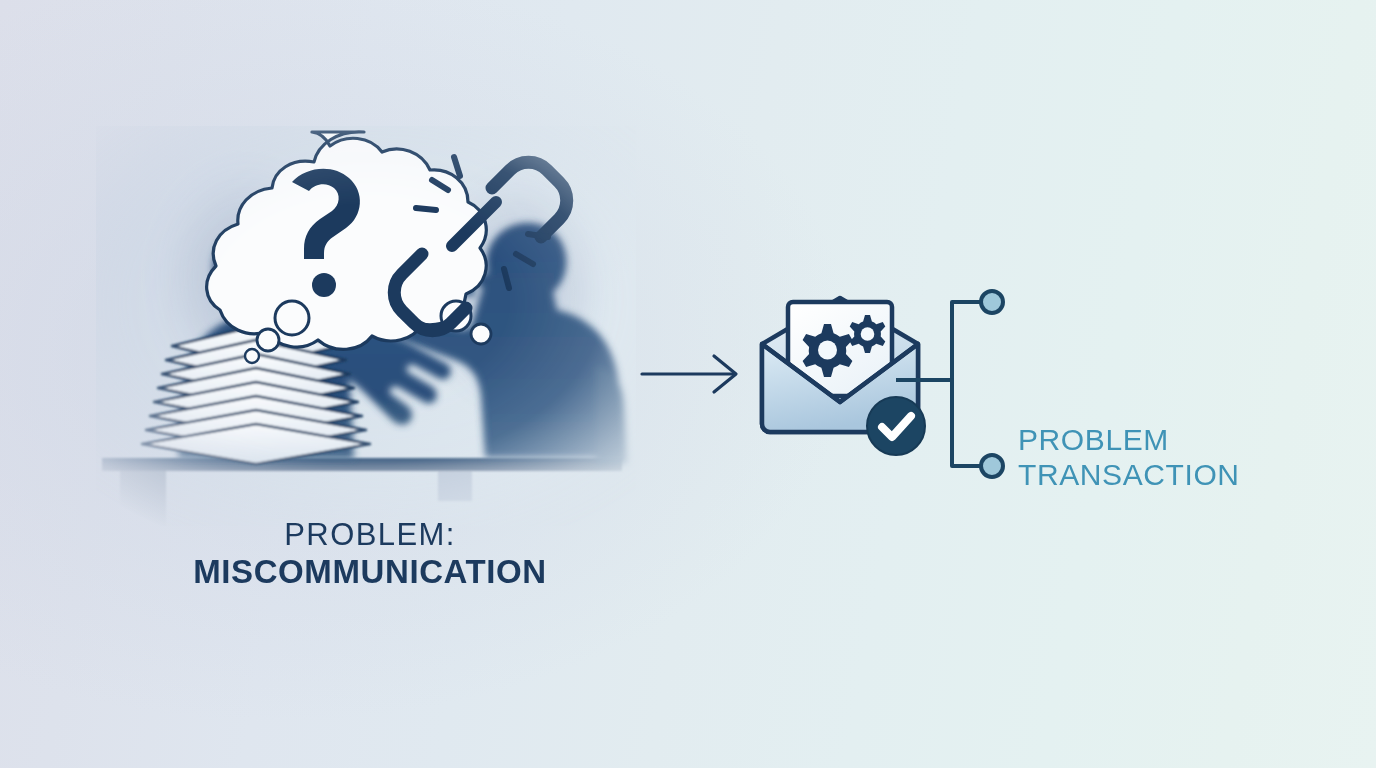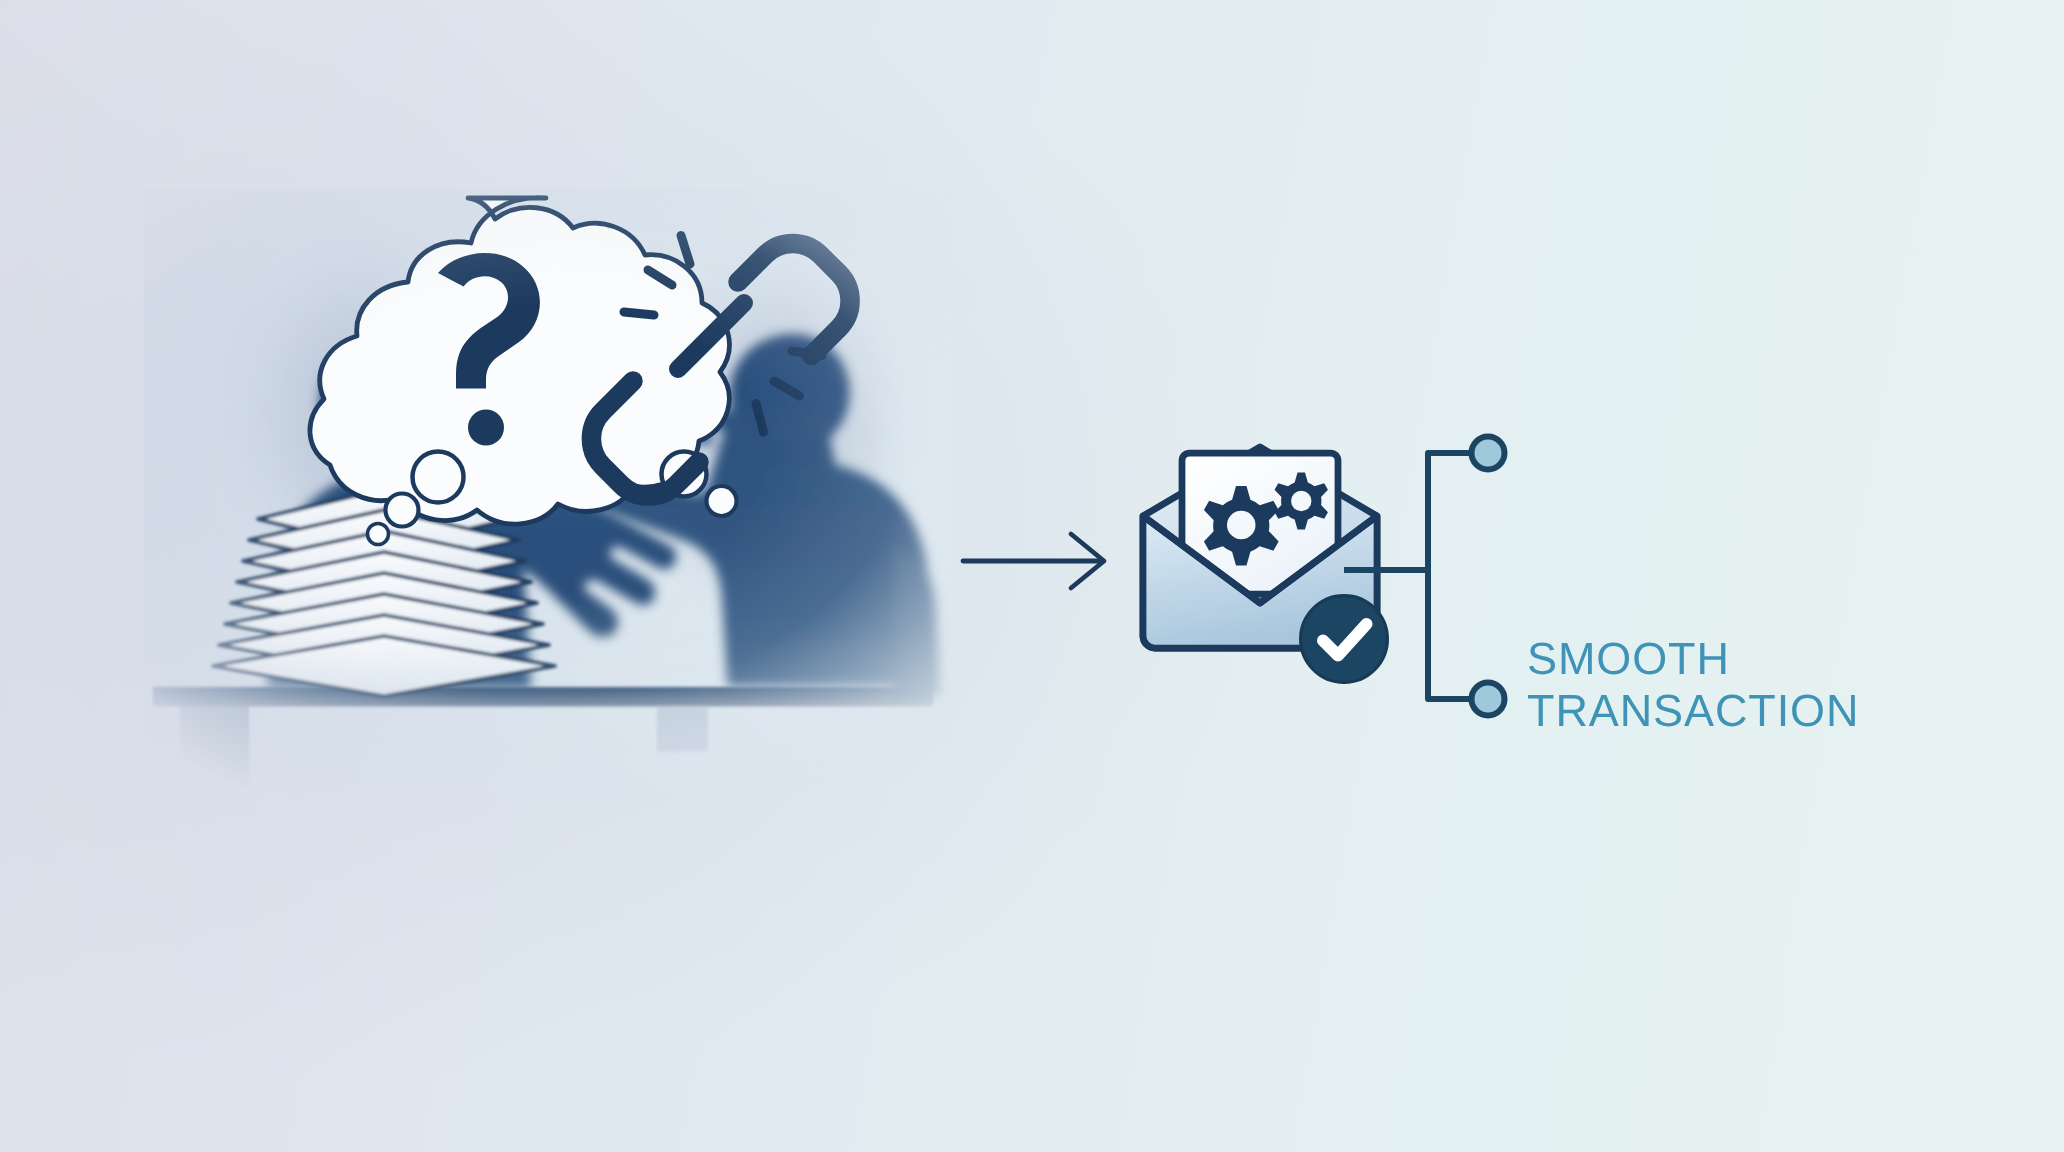--- a/index.html
+++ b/index.html
@@ -309,20 +309,22 @@
           <path d="M364 50 l-6 -19"></path>
           <path d="M420 128 l17 10"></path>
           <path d="M432 108 l20 3"></path>
           <path d="M408 143 l5 19"></path>
         </g>
       </g>
     </svg>
   </div>
 
   <div id="caption">
+    <div id="caption-line1">PROBLEM:</div>
+    <div id="caption-line2">MISCOMMUNICATION</div>
   </div>
 
   <div id="arrow">
     <svg width="110" height="44" viewBox="0 0 110 44" xmlns="http://www.w3.org/2000/svg">
       <g stroke="#1c3a5e" stroke-width="3.2" fill="none" stroke-linecap="round" stroke-linejoin="round">
         <line x1="4" y1="22" x2="96" y2="22"></line>
         <polyline points="76,4 98,22 76,40"></polyline>
       </g>
     </svg>
   </div>
@@ -408,16 +410,16 @@
         <path d="M56 108 L56 30 L88 30"></path>
 
         <path d="M56 108 L56 194 L88 194"></path>
       </g>
       <circle cx="96" cy="30" r="11" fill="#9fc8da" stroke="#1c4563" stroke-width="4"></circle>
       <circle cx="96" cy="194" r="11" fill="#9fc8da" stroke="#1c4563" stroke-width="4"></circle>
     </svg>
   </div>
 
 
-  <div id="label-transaction" class="outcome-label">SMOOTH
+  <div id="label-transaction" class="outcome-label">PROBLEM
 TRANSACTION</div>
 
 </div>
 
 </body></html>

